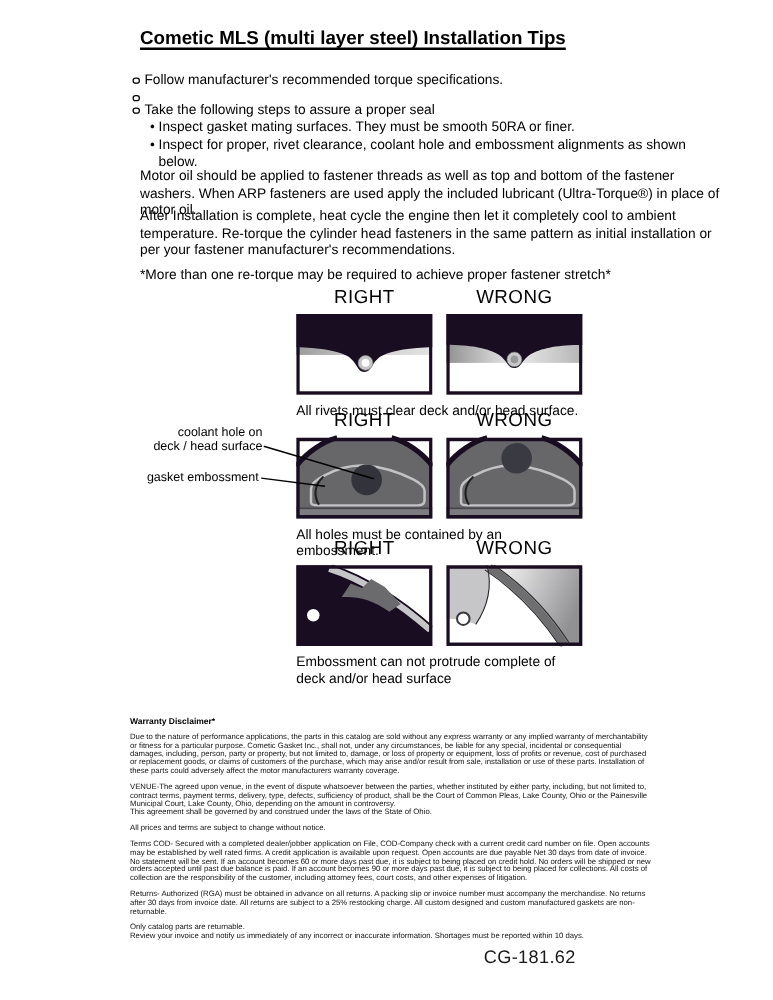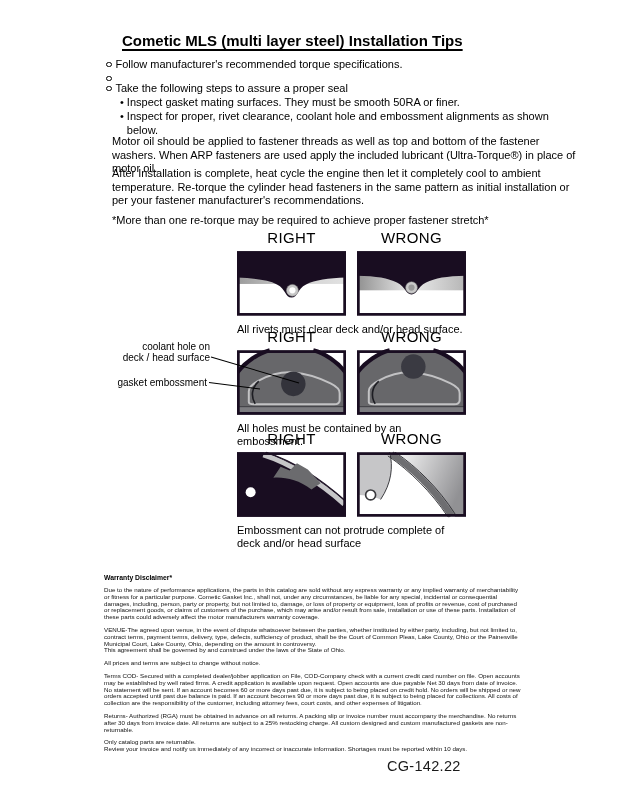--- a/index.html
+++ b/index.html
@@ -1,19 +1,19 @@
 <!DOCTYPE html>
 <html><head>
 <meta charset="utf-8">
 <style>
   html,body{margin:0;padding:0;background:#fff;}
   .page{position:relative;width:618px;height:800px;background:#ffffff;overflow:hidden;
         font-family:"Liberation Sans",sans-serif;color:#000;}
   
-  .title{position:absolute;left:112px;top:22px;margin:10px;font-size:15px;font-weight:bold;
+  .title{position:absolute;left:112px;top:22px;margin:0;font-size:15px;font-weight:bold;
          text-decoration:underline;text-decoration-thickness:1.5px;text-underline-offset:3px;}
   
   .tips{position:absolute;left:106px;top:57px;margin:0;padding:0;list-style:none;width:470px;}
   .tip{display:flex;align-items:flex-start;font-size:11px;line-height:14px;}
   .tip.sub{margin-left:14px;}
   .obullet{flex:0 0 auto;width:3.5px;height:3.5px;border:1px solid #000;border-radius:50%;
            margin:4.5px 4px 0 0;}
   .dbullet{flex:0 0 auto;font-size:11px;margin-right:3px;}
   
   .diesel-h{position:absolute;left:112px;top:116px;margin:0;font-size:13px;font-weight:bold;}
@@ -202,15 +202,15 @@
     <p class="fine">Due to the nature of performance applications, the parts in this catalog are sold without any express warranty or any implied warranty of merchantability or fitness for a particular purpose.  Cometic Gasket Inc., shall not, under any circumstances, be liable for any special, incidental or consequential damages, including, person, party or property, but not limited to, damage, or loss of property or equipment, loss of profits or revenue, cost of purchased or replacement goods, or claims of customers of the purchase, which may arise and/or result from sale, installation or use of these parts.  Installation of these parts could adversely affect the motor manufacturers warranty coverage.</p>
     <p class="fine tight">VENUE-The agreed upon venue, in the event of dispute whatsoever between the parties, whether instituted by either party, including, but not limited to, contract terms, payment terms, delivery, type, defects, sufficiency of product, shall be the Court of Common Pleas, Lake County, Ohio or the Painesville Municipal Court, Lake County, Ohio, depending on the amount in controversy.</p>
     <p class="fine">This agreement shall be governed by and construed under the laws of the State of Ohio.</p>
     <p class="fine">All prices and terms are subject to change without notice.</p>
     <p class="fine">Terms COD- Secured with a completed dealer/jobber application on File, COD-Company check with a current credit card number on file.  Open accounts may be established by well rated firms.  A credit application is available upon request.  Open accounts are due payable Net 30 days from date of invoice.  No statement will be sent.  If an account becomes 60 or more days past due, it is subject to being placed on credit hold.  No orders will be shipped or new orders accepted until past due balance is paid.  If an account becomes 90 or more days past due, it is subject to being placed for collections.  All costs of collection are the responsibility of the customer, including attorney fees, court costs, and other expenses of litigation.</p>
     <p class="fine">Returns- Authorized (RGA) must be obtained in advance on all returns.  A packing slip or invoice number must accompany the merchandise.  No returns after 30 days from invoice date.  All returns are subject to a 25% restocking charge.  All custom designed and custom manufactured gaskets are non-returnable.</p>
     <p class="fine tight">Only catalog parts are returnable.</p>
     <p class="fine">Review your invoice and notify us immediately of any incorrect or inaccurate information.  Shortages must be reported within 10 days.</p>
   </section>
 
-  <div class="footer">CG-142.22</div>
+  <div class="footer">CG-181.62</div>
 
 </div>
 
 </body></html>

